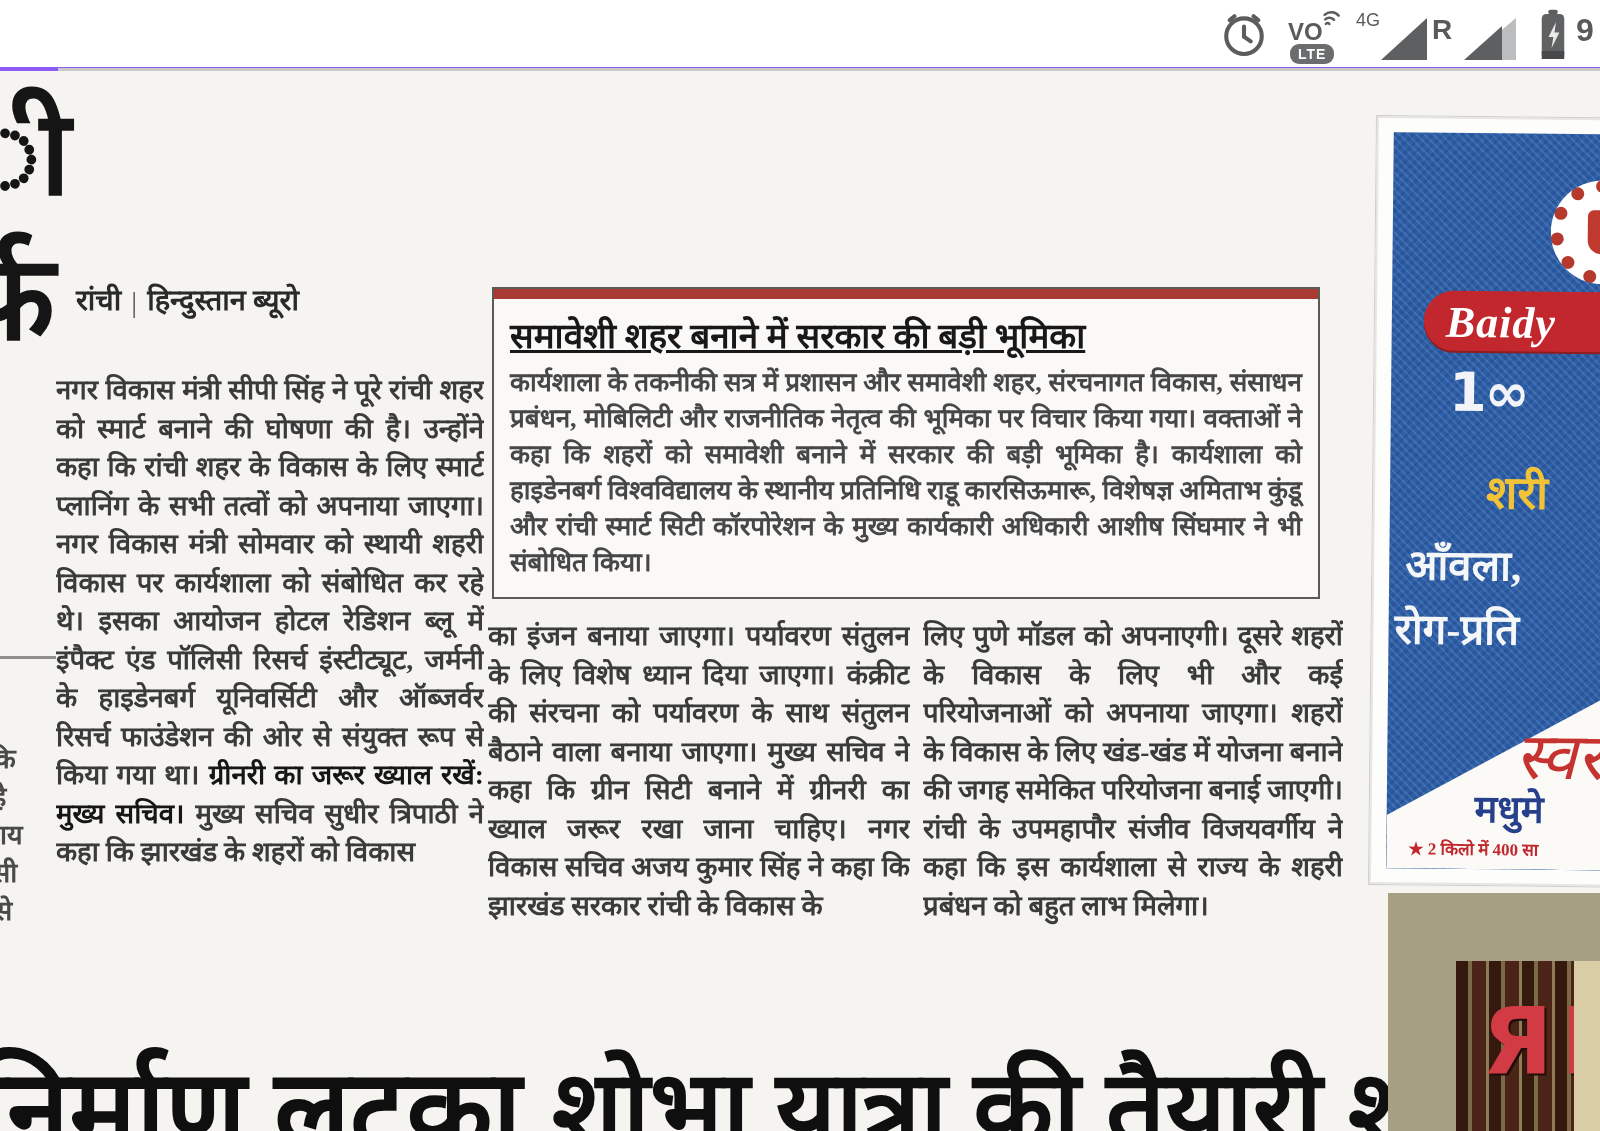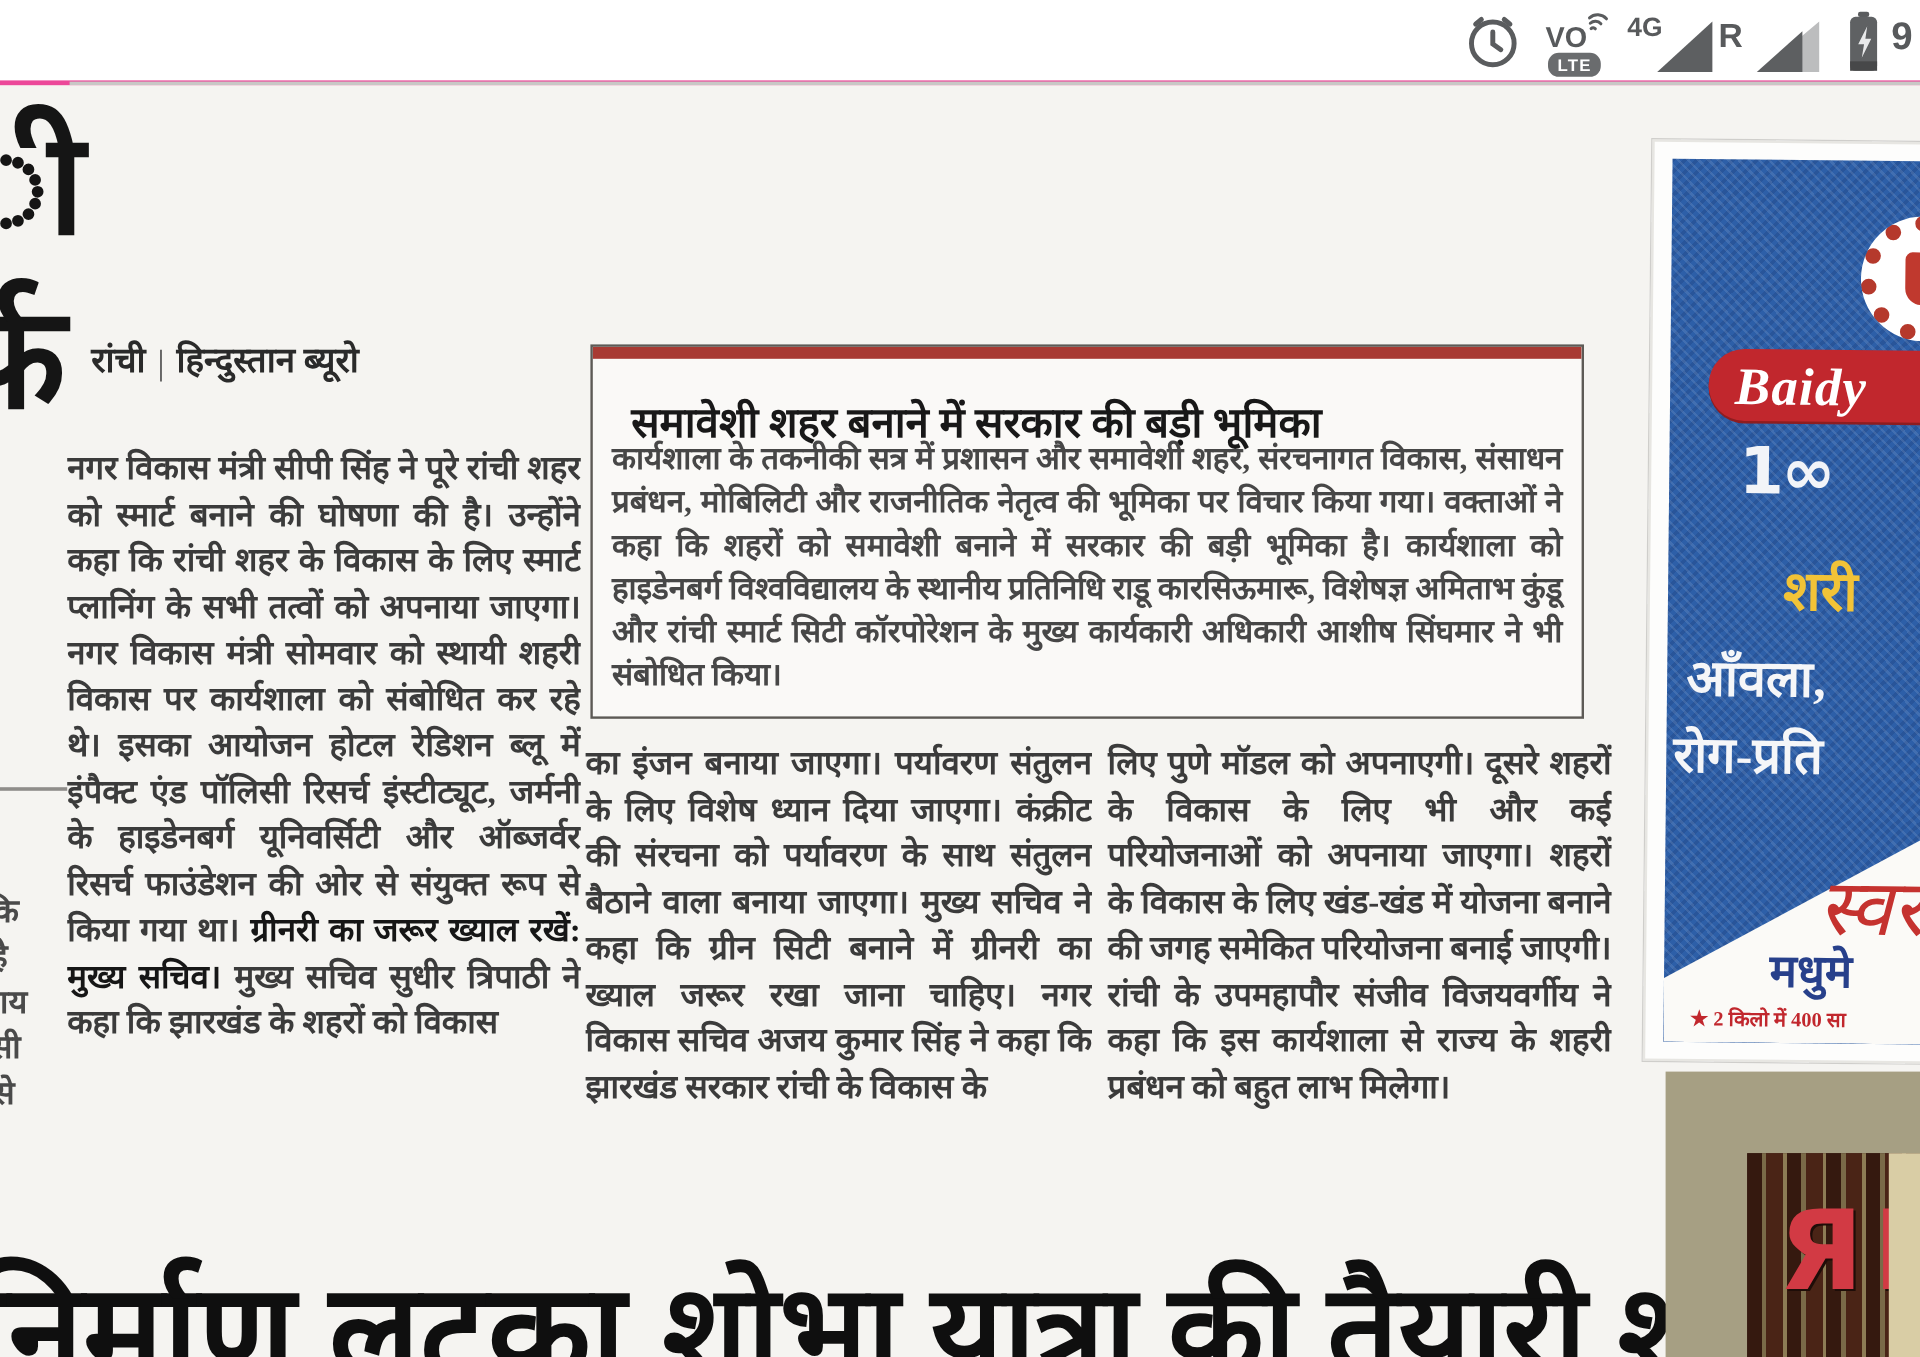--- a/index.html
+++ b/index.html
@@ -1,29 +1,29 @@
 <!DOCTYPE html>
 <html><head>
 <meta charset="utf-8">
 <style>
   html,body{margin:0;padding:0;background:#dcdcdc;}
   .screen{
     position:relative;width:1600px;height:1131px;overflow:hidden;
-    background:#ec4899;
+    background:#8b5cf6;
     font-family:"Liberation Serif","DejaVu Serif",serif;
   }
   
   .statusbar{position:absolute;left:0;top:0;width:1600px;height:67px;background:#ffffff;}
   .alarm-svg{position:absolute;left:1218px;top:8px;}
   .volte{position:absolute;left:1288px;top:6px;width:62px;height:56px;}
   .volte .vo{position:absolute;left:0;top:12px;font-family:"Liberation Sans",sans-serif;font-weight:bold;font-size:24px;color:#585a5c;}
   .volte .waves{position:absolute;left:30px;top:-2px;}
   .volte .lte-badge{position:absolute;left:2px;top:38px;background:#6a6c6e;color:#fff;border-radius:9px;
     font-family:"Liberation Sans",sans-serif;font-weight:bold;font-size:14px;padding:2px 8px;letter-spacing:1px;}
-  .net4g-label{position:absolute;left:1356px;top:10px;font-family:"Liberation Sans",sans-serif;font-weight:bold;font-size:22px;color:#585a5c;}
+  .net4g-label{position:absolute;left:1356px;top:10px;font-family:"Liberation Sans",sans-serif;font-weight:normal;font-size:18px;color:#585a5c;}
   .tri{width:0;height:0;border-style:solid;}
   .tri-4g{position:absolute;left:1381px;top:18px;border-width:0 0 42px 46px;border-color:transparent transparent #5d5f61 transparent;}
   .roam{position:absolute;left:1432px;top:14px;font-family:"Liberation Sans",sans-serif;font-weight:bold;font-size:28px;color:#585a5c;}
   .tri2-wrap{position:absolute;left:1464px;top:18px;width:52px;height:42px;}
   .tri2-light{position:absolute;right:0;bottom:0;border-width:0 0 42px 50px;border-color:transparent transparent #bcbdbe transparent;}
   .tri2-dark{position:absolute;left:0;bottom:0;border-width:0 0 34px 38px;border-color:transparent transparent #5d5f61 transparent;}
   .battery-svg{position:absolute;left:1538px;top:8px;}
   .clock-partial{position:absolute;left:1576px;top:12px;font-family:"Liberation Sans",sans-serif;font-weight:bold;font-size:32px;color:#585a5c;}
   .top-rule{position:absolute;left:58px;top:68px;width:1542px;height:3px;background:#c9c8c6;}
 
@@ -44,21 +44,21 @@
   .col2{left:488px;top:546px;width:422px;height:392px;overflow:hidden;}
   .col3{left:923px;top:546px;width:420px;height:392px;overflow:hidden;}
   .bold-lead{font-weight:800;color:#161616;}
 
   
   .hbox{
     position:absolute;left:492px;top:216px;width:828px;height:312px;
     background:#faf9f7;border:2px solid #5d5a56;box-sizing:border-box;overflow:hidden;
   }
   .hbox-bar{position:absolute;left:0;top:0;width:100%;height:10px;background:#a83a33;}
-  .hbox-title{position:absolute;left:16px;top:22px;margin:16px;font-size:35px;font-weight:800;color:#181818;white-space:nowrap;}
+  .hbox-title{position:absolute;left:16px;top:22px;margin:0;font-size:35px;font-weight:800;color:#181818;white-space:nowrap;text-decoration:underline;}
   .hbox-body{
     position:absolute;left:16px;top:76px;width:792px;margin:0;
     font-size:26px;line-height:36px;font-weight:600;color:#474747;text-align:justify;
   }
 
   
   .edge-big{position:absolute;font-weight:800;color:#151515;font-size:118px;line-height:1;}
   .edge-big1{left:-30px;top:25px;}
   .edge-big2{left:-36px;top:170px;}
   .edge-rule{position:absolute;left:0;top:585px;width:56px;height:3px;background:#8f8d8a;}

